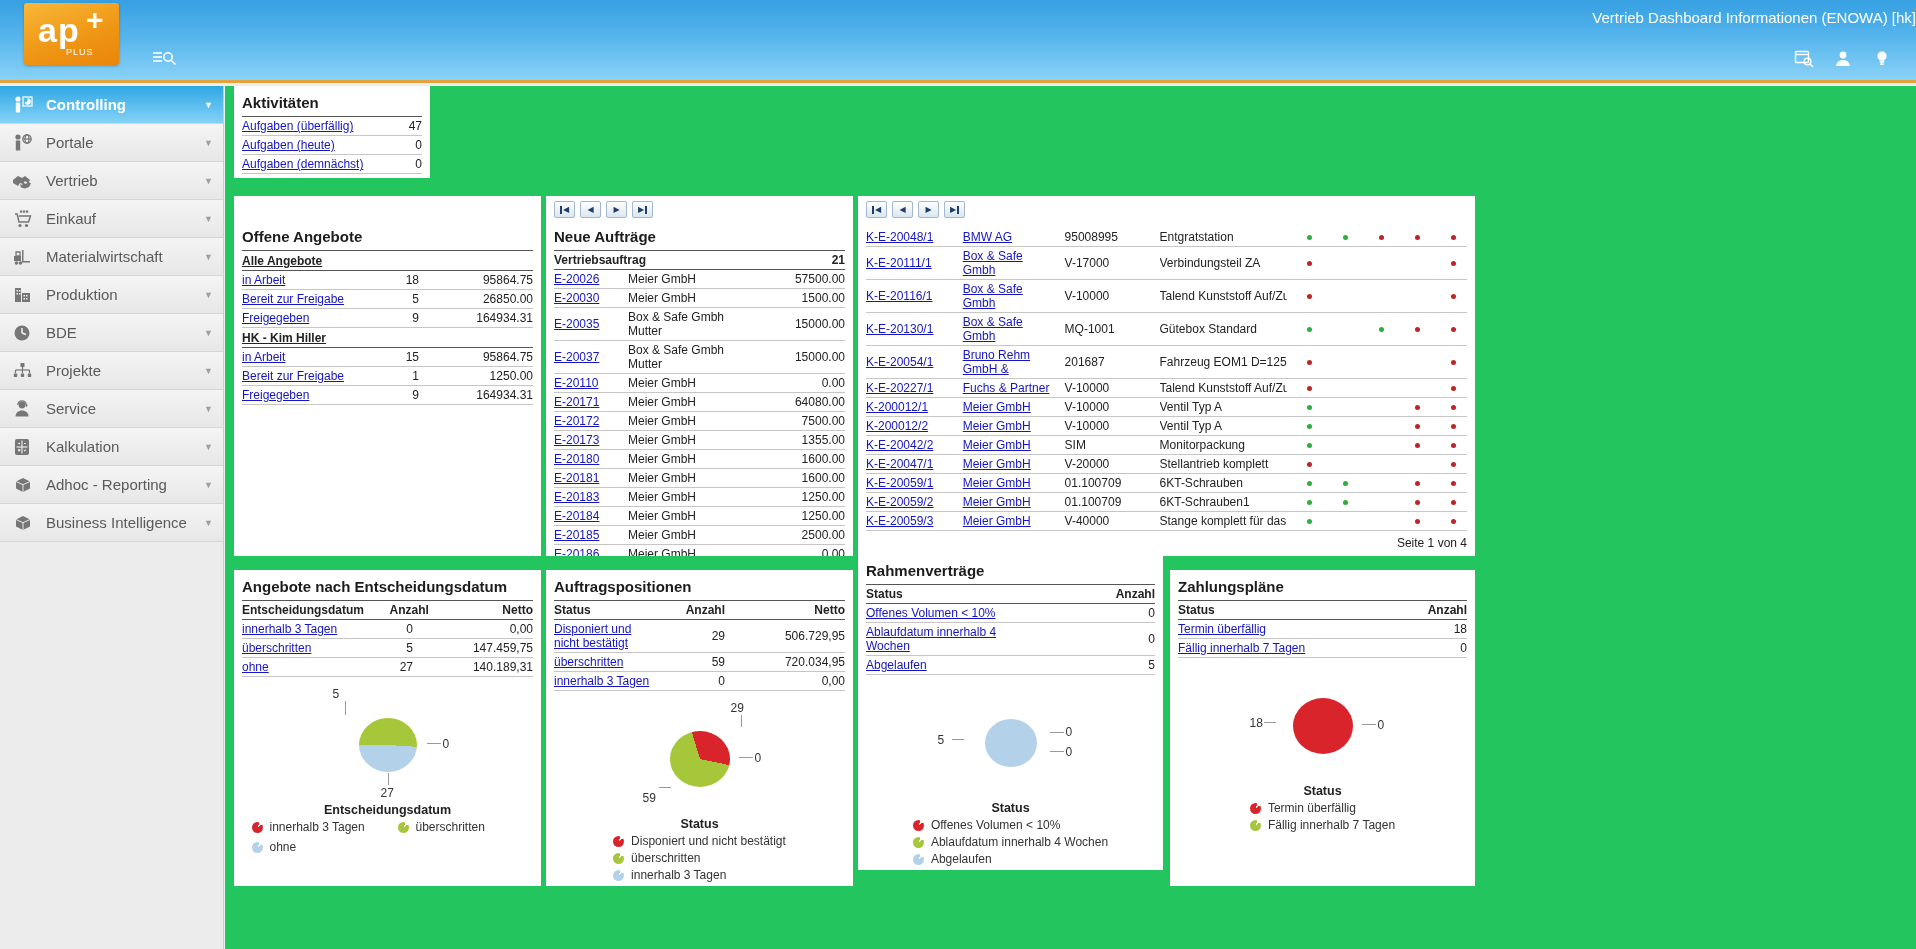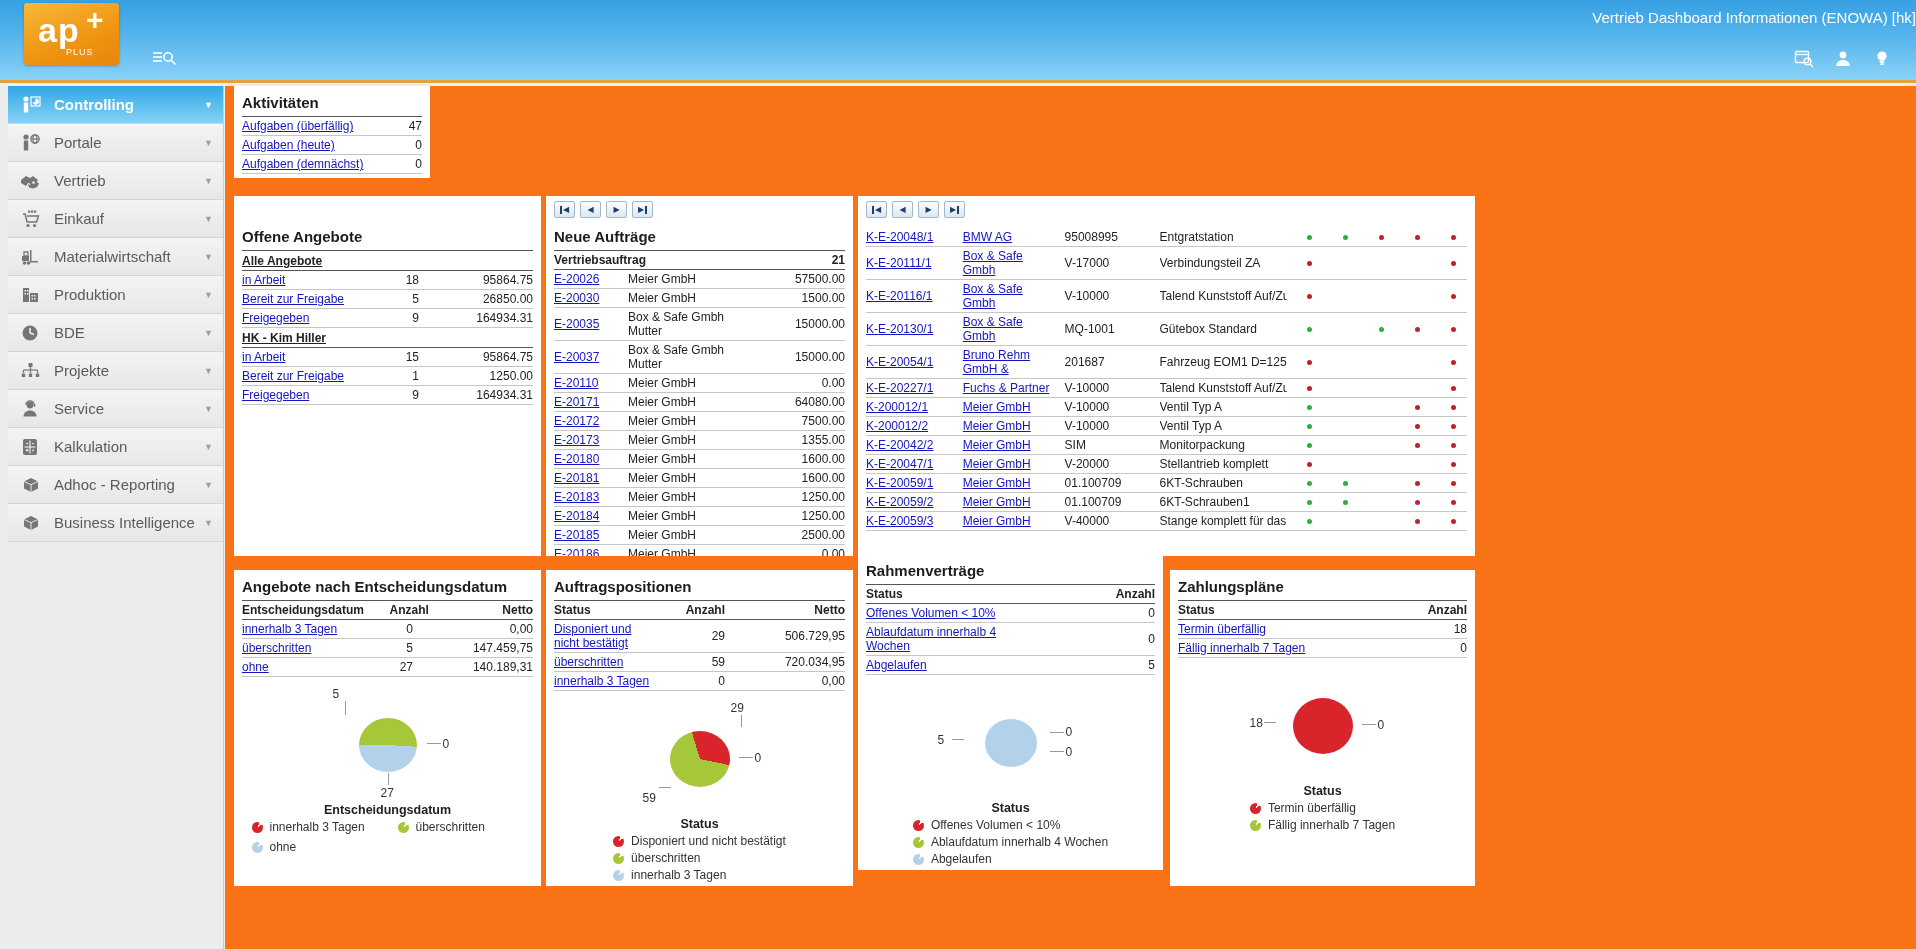--- a/index.html
+++ b/index.html
@@ -15,32 +15,32 @@
   .logo .lg-ap { position:absolute; left:14px; top:8px; font-size:34px; font-weight:bold; letter-spacing:1px; }
   .logo .lg-plus { position:absolute; left:62px; top:0px; font-size:30px; font-weight:bold; }
   .logo .lg-word { position:absolute; left:42px; top:44px; font-size:9px; letter-spacing:1px; }
   .app-title { position:absolute; left:0; right:0; top:9px; text-align:right; color:#fff; font-size:15px; }
   .hdr-search { position:absolute; left:152px; top:48px; width:26px; height:20px; cursor:pointer; }
   .hdr-icons { position:absolute; right:24px; top:49px; display:flex; gap:19px; }
   .hdr-ic { width:20px; height:20px; cursor:pointer; }
 
   
   .sidebar { position:absolute; left:0; top:86px; width:224px; bottom:0; background:#ececec;
-    border-right:1px solid #c9ccd0; z-index:4;padding-left:8px; }
+    border-right:1px solid #c9ccd0; z-index:4; }
   .side-item { height:38px; display:flex; align-items:center; padding:0 10px 0 12px;
     background:linear-gradient(180deg,#f4f4f4,#e7e7e7); border-bottom:1px solid #d5d5d5;
     color:#5a5a5a; cursor:pointer; }
   .side-item .s-icon { width:34px; height:22px; display:flex; align-items:center; color:#767676; flex:none; }
   .side-item .s-label { flex:1; font-size:15px; white-space:nowrap; }
   .side-item .s-chev { font-size:9px; color:#9aa0a6; }
   .side-item.selected { background:linear-gradient(180deg,#2fa7e4,#85d2f6); color:#fff; font-weight:bold; }
   .side-item.selected .s-icon, .side-item.selected .s-chev { color:#fff; }
 
   
-  .main { position:absolute; left:225px; top:86px; right:0; bottom:0; background:#f97316; }
+  .main { position:absolute; left:225px; top:86px; right:0; bottom:0; background:#22c55e; }
   .card { position:absolute; background:#fff; padding:8px; font-size:12px; color:#222; overflow:hidden; }
   #card-akt   { left:9px;   top:0px;   width:196px; height:92px; }
   #card-offene{ left:9px;   top:110px; width:307px; height:360px; }
   #card-neue  { left:321px; top:110px; width:307px; height:360px; }
   #card-krit  { left:633px; top:110px; width:617px; height:360px; }
   #bp-0 { left:9px;   top:484px; width:307px; height:316px; }
   #bp-1 { left:321px; top:484px; width:307px; height:316px; }
   #bp-2 { left:633px; top:468px; width:305px; height:316px; }
   #bp-3 { left:945px; top:484px; width:305px; height:316px; }
 
@@ -629,20 +629,21 @@
           <a class="lnk k-firma">Meier GmbH</a>
           <span class="k-artikel">V-40000</span>
           <span class="k-name">Stange komplett für das</span>
           <span class="k-dot"><span class="dot g"></span></span>
           <span class="k-dot"></span>
           <span class="k-dot"></span>
           <span class="k-dot"><span class="dot r"></span></span>
           <span class="k-dot"><span class="dot r"></span></span>
         </div>
       </div>
+    <div class="table-footer">Seite 1 von 4</div>
   </section>
 
   <section class="card" id="bp-0">
       <div class="panel-title">Angebote nach Entscheidungsdatum</div>
       <div class="t-row hdr">
         <span class="b-label">Entscheidungsdatum</span>
         <span class="b-anzahl">Anzahl</span>
         <span class="b-netto">Netto</span>
       </div>
       <div class="t-row">

